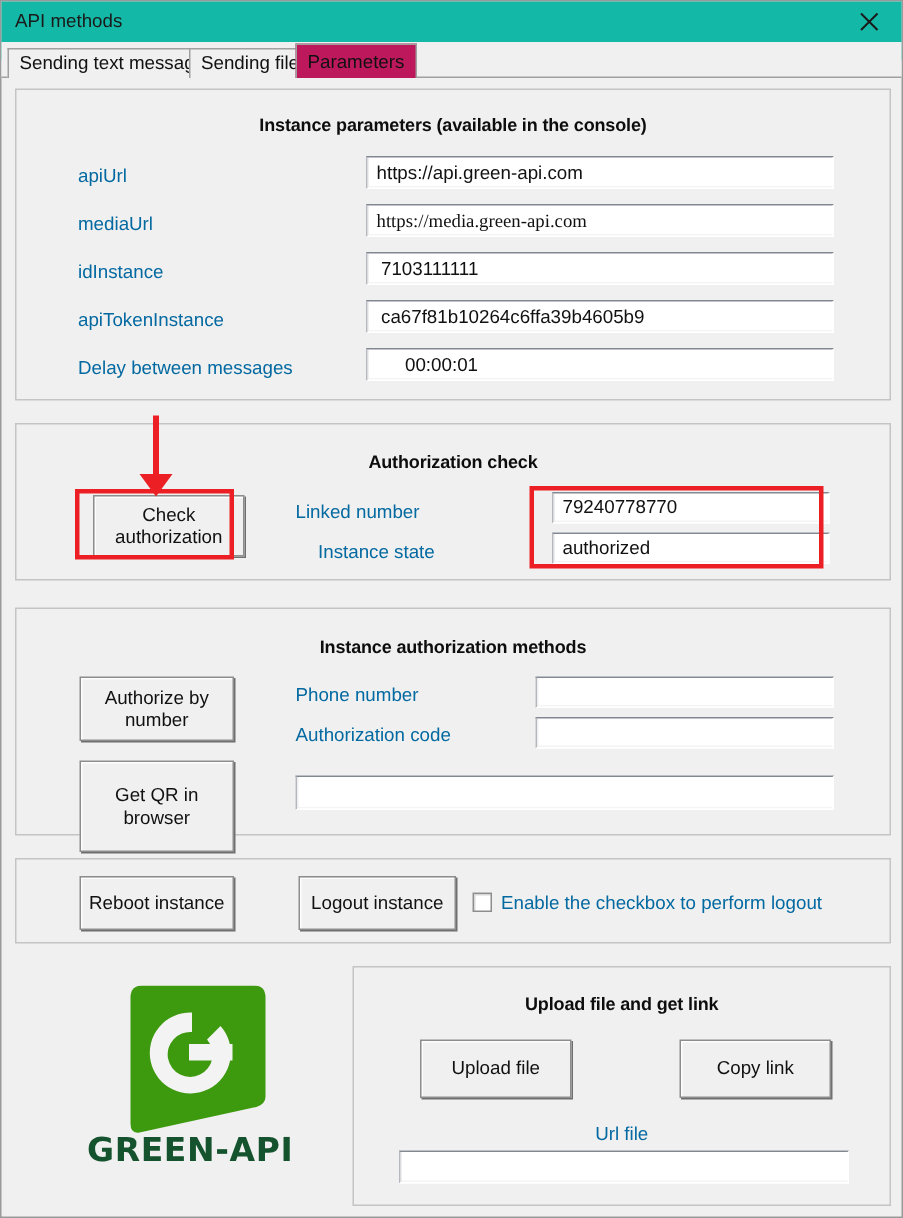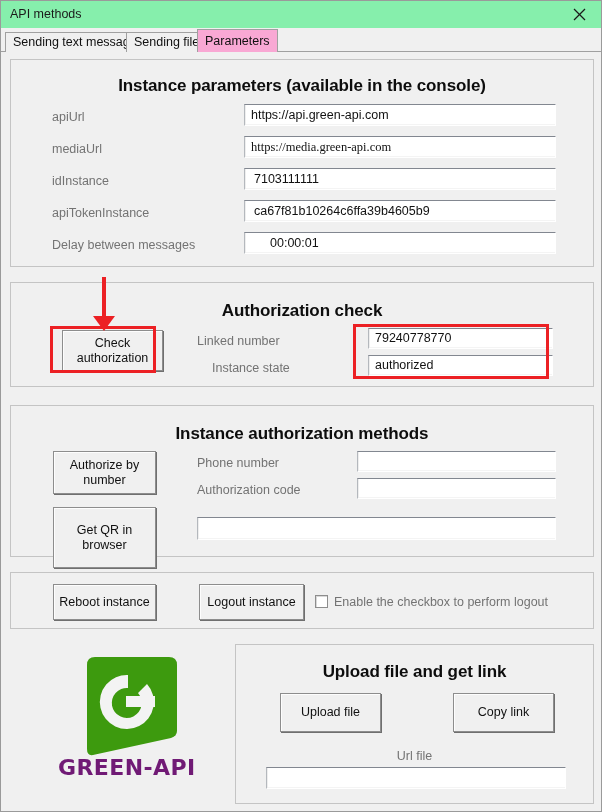--- a/index.html
+++ b/index.html
@@ -22,21 +22,21 @@
     background: #f0f0f0;
     border: 1px solid #9a9a9a;
     box-sizing: border-box;
   }
 
   
   .titlebar {
     position: absolute;
     left: 0; top: 0;
     width: 600px; height: 40px;
-    background: #86efac;
+    background: #14b8a6;
     border-bottom: 1px solid #dcdcdc;
     box-sizing: border-box;
   }
   .titlebar-text {
     position: absolute;
     left: 9px; top: 6px;
     font-size: 12.5px;
     color: #1a1a1a;
     white-space: nowrap;
   }
@@ -74,47 +74,47 @@
     font-size: 12.5px;
     line-height: 19px;
     padding: 0 7px;
     white-space: nowrap;
     color: #111;
   }
   .tab.selected {
     top: 1px;
     height: 23px;
     line-height: 22px;
-    background: #f9a8d4;
+    background: #be185d;
     border-color: #a0a0a0;
     z-index: 3;
   }
 
   
   .panel {
     position: absolute;
     background: #f0f0f0;
     border: 1px solid #c4c4c4;
     box-sizing: border-box;
   }
   .panel-title {
     position: absolute;
     width: 100%;
     text-align: center;
-    font-size: 17px;
+    font-size: 12px;
     font-weight: bold;
     color: #0d0d0d;
     letter-spacing: -0.1px;
   }
 
   
   .lbl {
     position: absolute;
     font-size: 12.5px;
-    color: #737373;
+    color: #0369a1;
     white-space: nowrap;
   }
 
   
   .tbox {
     position: absolute;
     background: #ffffff;
     border: 1px solid #ffffff;
     border-top-color: #828790;
     border-left-color: #b4b8bd;
@@ -182,21 +182,21 @@
 
   
   .logo-mark {
     position: absolute;
   }
   .logo-word {
     position: absolute;
     font-size: 22px;
     font-weight: bold;
     letter-spacing: 0.4px;
-    color: #701a75;
+    color: #14532d;
     white-space: nowrap;
     font-family: "DejaVu Sans", sans-serif;
   }
 </style>
 </head>
 <body>
 
 <div class="app-window">
 
   <div class="titlebar">

